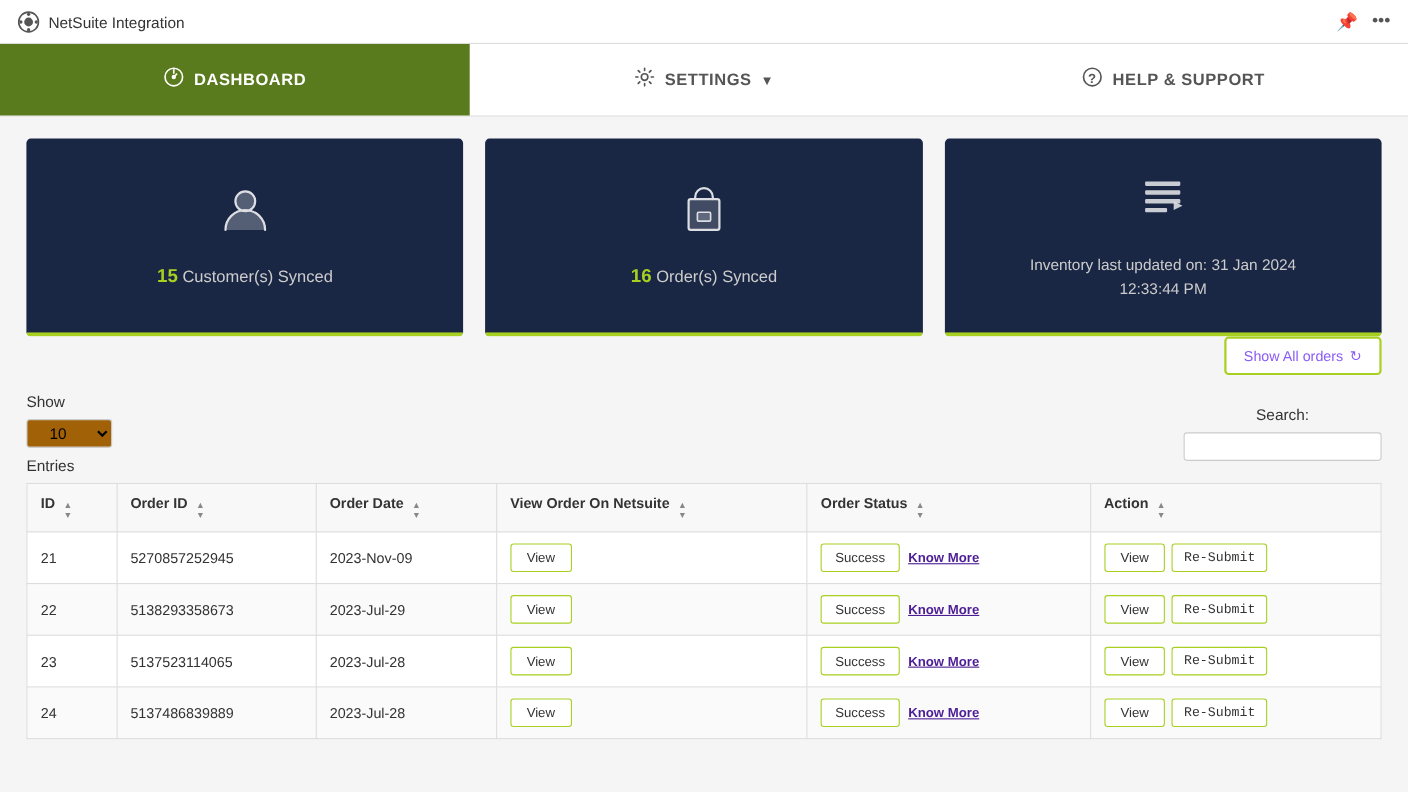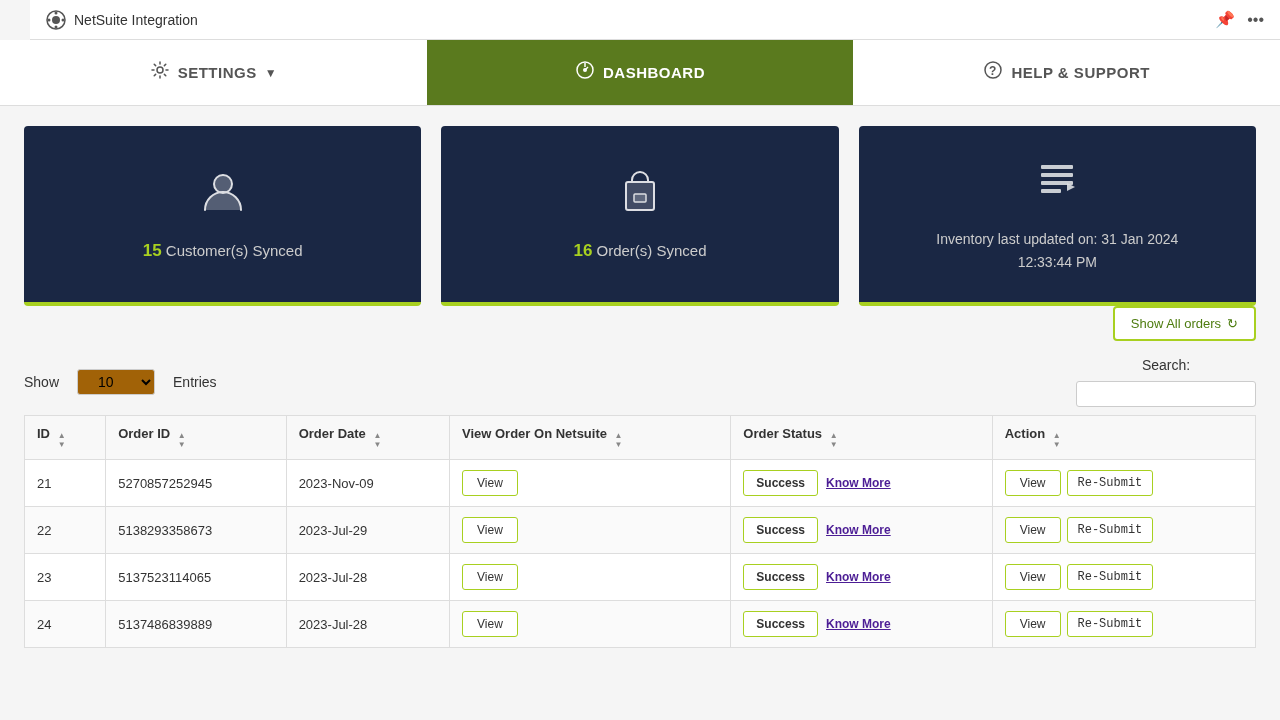--- a/index.html
+++ b/index.html
@@ -3,21 +3,20 @@
   <meta charset="utf-8">
   <style>
     * { box-sizing: border-box; margin: 0; padding: 0; }
     body { font-family: -apple-system, BlinkMacSystemFont, 'Segoe UI', sans-serif; background: #f5f5f5; font-size: 14px; color: #333; }
 
     
     .top-bar {
       display: flex; align-items: center; justify-content: space-between;
       background: #fff; padding: 0 16px; height: 40px;
       border-bottom: 1px solid #ddd;
-      margin-left: 30px;
     }
     .top-bar-left { display: flex; align-items: center; gap: 8px; }
     .top-bar-logo { width: 20px; height: 20px; }
     .top-bar-title { font-size: 14px; color: #333; font-weight: 500; }
     .top-bar-right { display: flex; align-items: center; gap: 12px; }
     .top-bar-icon { color: #555; font-size: 16px; cursor: pointer; }
 
     
     .nav-tabs {
       display: flex; background: #fff;
@@ -42,31 +41,31 @@
       border-radius: 4px; padding: 28px 20px;
       display: flex; flex-direction: column; align-items: center; justify-content: center;
       min-height: 180px; position: relative;
       border-bottom: 4px solid #a8d020;
     }
     .stat-icon { font-size: 40px; margin-bottom: 16px; color: #fff; opacity: 0.85; }
     .stat-text { font-size: 15px; color: #ccc; text-align: center; }
     .stat-number { color: #a8d020; font-weight: 700; font-size: 17px; }
     .stat-inventory-text { font-size: 14px; color: #ccc; text-align: center; line-height: 1.6; }
     .show-all-btn {
-      border: 2px solid #a8d020; background: #fff; color: #4d7c0f;
+      border: 2px solid #a8d020; background: #fff; color: #8b5cf6;
       padding: 8px 16px; border-radius: 4px; cursor: pointer;
       font-size: 13px; display: flex; align-items: center; gap: 6px;
       font-weight: 500;
     }
 
     .entries-row {
       display: flex; align-items: center; justify-content: space-between;
       margin-bottom: 8px;
     }
-    .entries-left { display: flex; align-items: center; gap: 18px; }
+    .entries-left { display: flex; gap: 8px; flex-direction: column; }
     .entries-label { font-size: 14px; color: #333; }
     .entries-select {
       border: 1px solid #ccc; border-radius: 3px; padding: 3px 16px;
       font-size: 14px; background: #a16207;
     }
     .search-area { display: flex; align-items: center; gap: 8px; flex-direction: column; }
     .search-label { font-size: 14px; }
     .search-input {
       border: 1px solid #ccc; border-radius: 3px; padding: 4px 8px;
       font-size: 14px; width: 180px;
@@ -89,21 +88,20 @@
     
     .btn-view {
       border: 1px solid #a8d020; background: #fff; color: #333;
       padding: 5px 14px; border-radius: 3px; cursor: pointer;
       font-size: 12px;
     }
     .btn-success {
       border: 1px solid #a8d020; background: #fff; color: #333;
       padding: 5px 12px; border-radius: 3px; cursor: pointer;
       font-size: 12px;
-      font-weight: bold;
     }
     .btn-know-more {
       background: none; border: none; color: #4c1d95;
       cursor: pointer; font-size: 12px; font-weight: 600;
       text-decoration: underline;
     }
     .btn-resubmit {
       border: 1px solid #a8d020; background: #fff; color: #333;
       padding: 5px 10px; border-radius: 3px; cursor: pointer;
       font-size: 12px;
@@ -127,44 +125,44 @@
     </svg>
     <span class="top-bar-title">NetSuite Integration</span>
   </div>
   <div class="top-bar-right">
     <span class="top-bar-icon">📌</span>
     <span class="top-bar-icon">•••</span>
   </div>
 </div>
 
 <div class="nav-tabs">
-  <div class="nav-tab">
-    <span class="nav-tab-icon">
-      <svg width="20" height="20" viewBox="0 0 20 20" fill="none">
-        <circle cx="10" cy="10" r="3" stroke="#555" stroke-width="1.5"></circle>
-        <path d="M10 2v2M10 16v2M2 10h2M16 10h2M4.22 4.22l1.42 1.42M14.36 14.36l1.42 1.42M4.22 15.78l1.42-1.42M14.36 5.64l1.42-1.42" stroke="#555" stroke-width="1.5" stroke-linecap="round"></path>
-      </svg>
-    </span>
-    <span>SETTINGS</span>
-    <span class="nav-tab-chevron">▼</span>
-  </div>
   <div class="nav-tab active">
     <span class="nav-tab-icon">
       <svg width="20" height="20" viewBox="0 0 20 20" fill="white">
         <circle cx="10" cy="10" r="8" stroke="white" stroke-width="1.5" fill="none"></circle>
         <circle cx="10" cy="10" r="2" fill="white"></circle>
         <line x1="10" y1="3" x2="10" y2="7" stroke="white" stroke-width="1.5"></line>
         <line x1="13" y1="7" x2="10" y2="10" stroke="white" stroke-width="1.5"></line>
       </svg>
     </span>
     <span>DASHBOARD</span>
   </div>
   <div class="nav-tab">
     <span class="nav-tab-icon">
       <svg width="20" height="20" viewBox="0 0 20 20" fill="none">
+        <circle cx="10" cy="10" r="3" stroke="#555" stroke-width="1.5"></circle>
+        <path d="M10 2v2M10 16v2M2 10h2M16 10h2M4.22 4.22l1.42 1.42M14.36 14.36l1.42 1.42M4.22 15.78l1.42-1.42M14.36 5.64l1.42-1.42" stroke="#555" stroke-width="1.5" stroke-linecap="round"></path>
+      </svg>
+    </span>
+    <span>SETTINGS</span>
+    <span class="nav-tab-chevron">▼</span>
+  </div>
+  <div class="nav-tab">
+    <span class="nav-tab-icon">
+      <svg width="20" height="20" viewBox="0 0 20 20" fill="none">
         <circle cx="10" cy="10" r="8" stroke="#555" stroke-width="1.5"></circle>
         <text x="10" y="15" text-anchor="middle" font-size="12" fill="#555" font-weight="bold">?</text>
       </svg>
     </span>
     <span>HELP &amp; SUPPORT</span>
   </div>
 </div>
 
 <div class="main">
 

